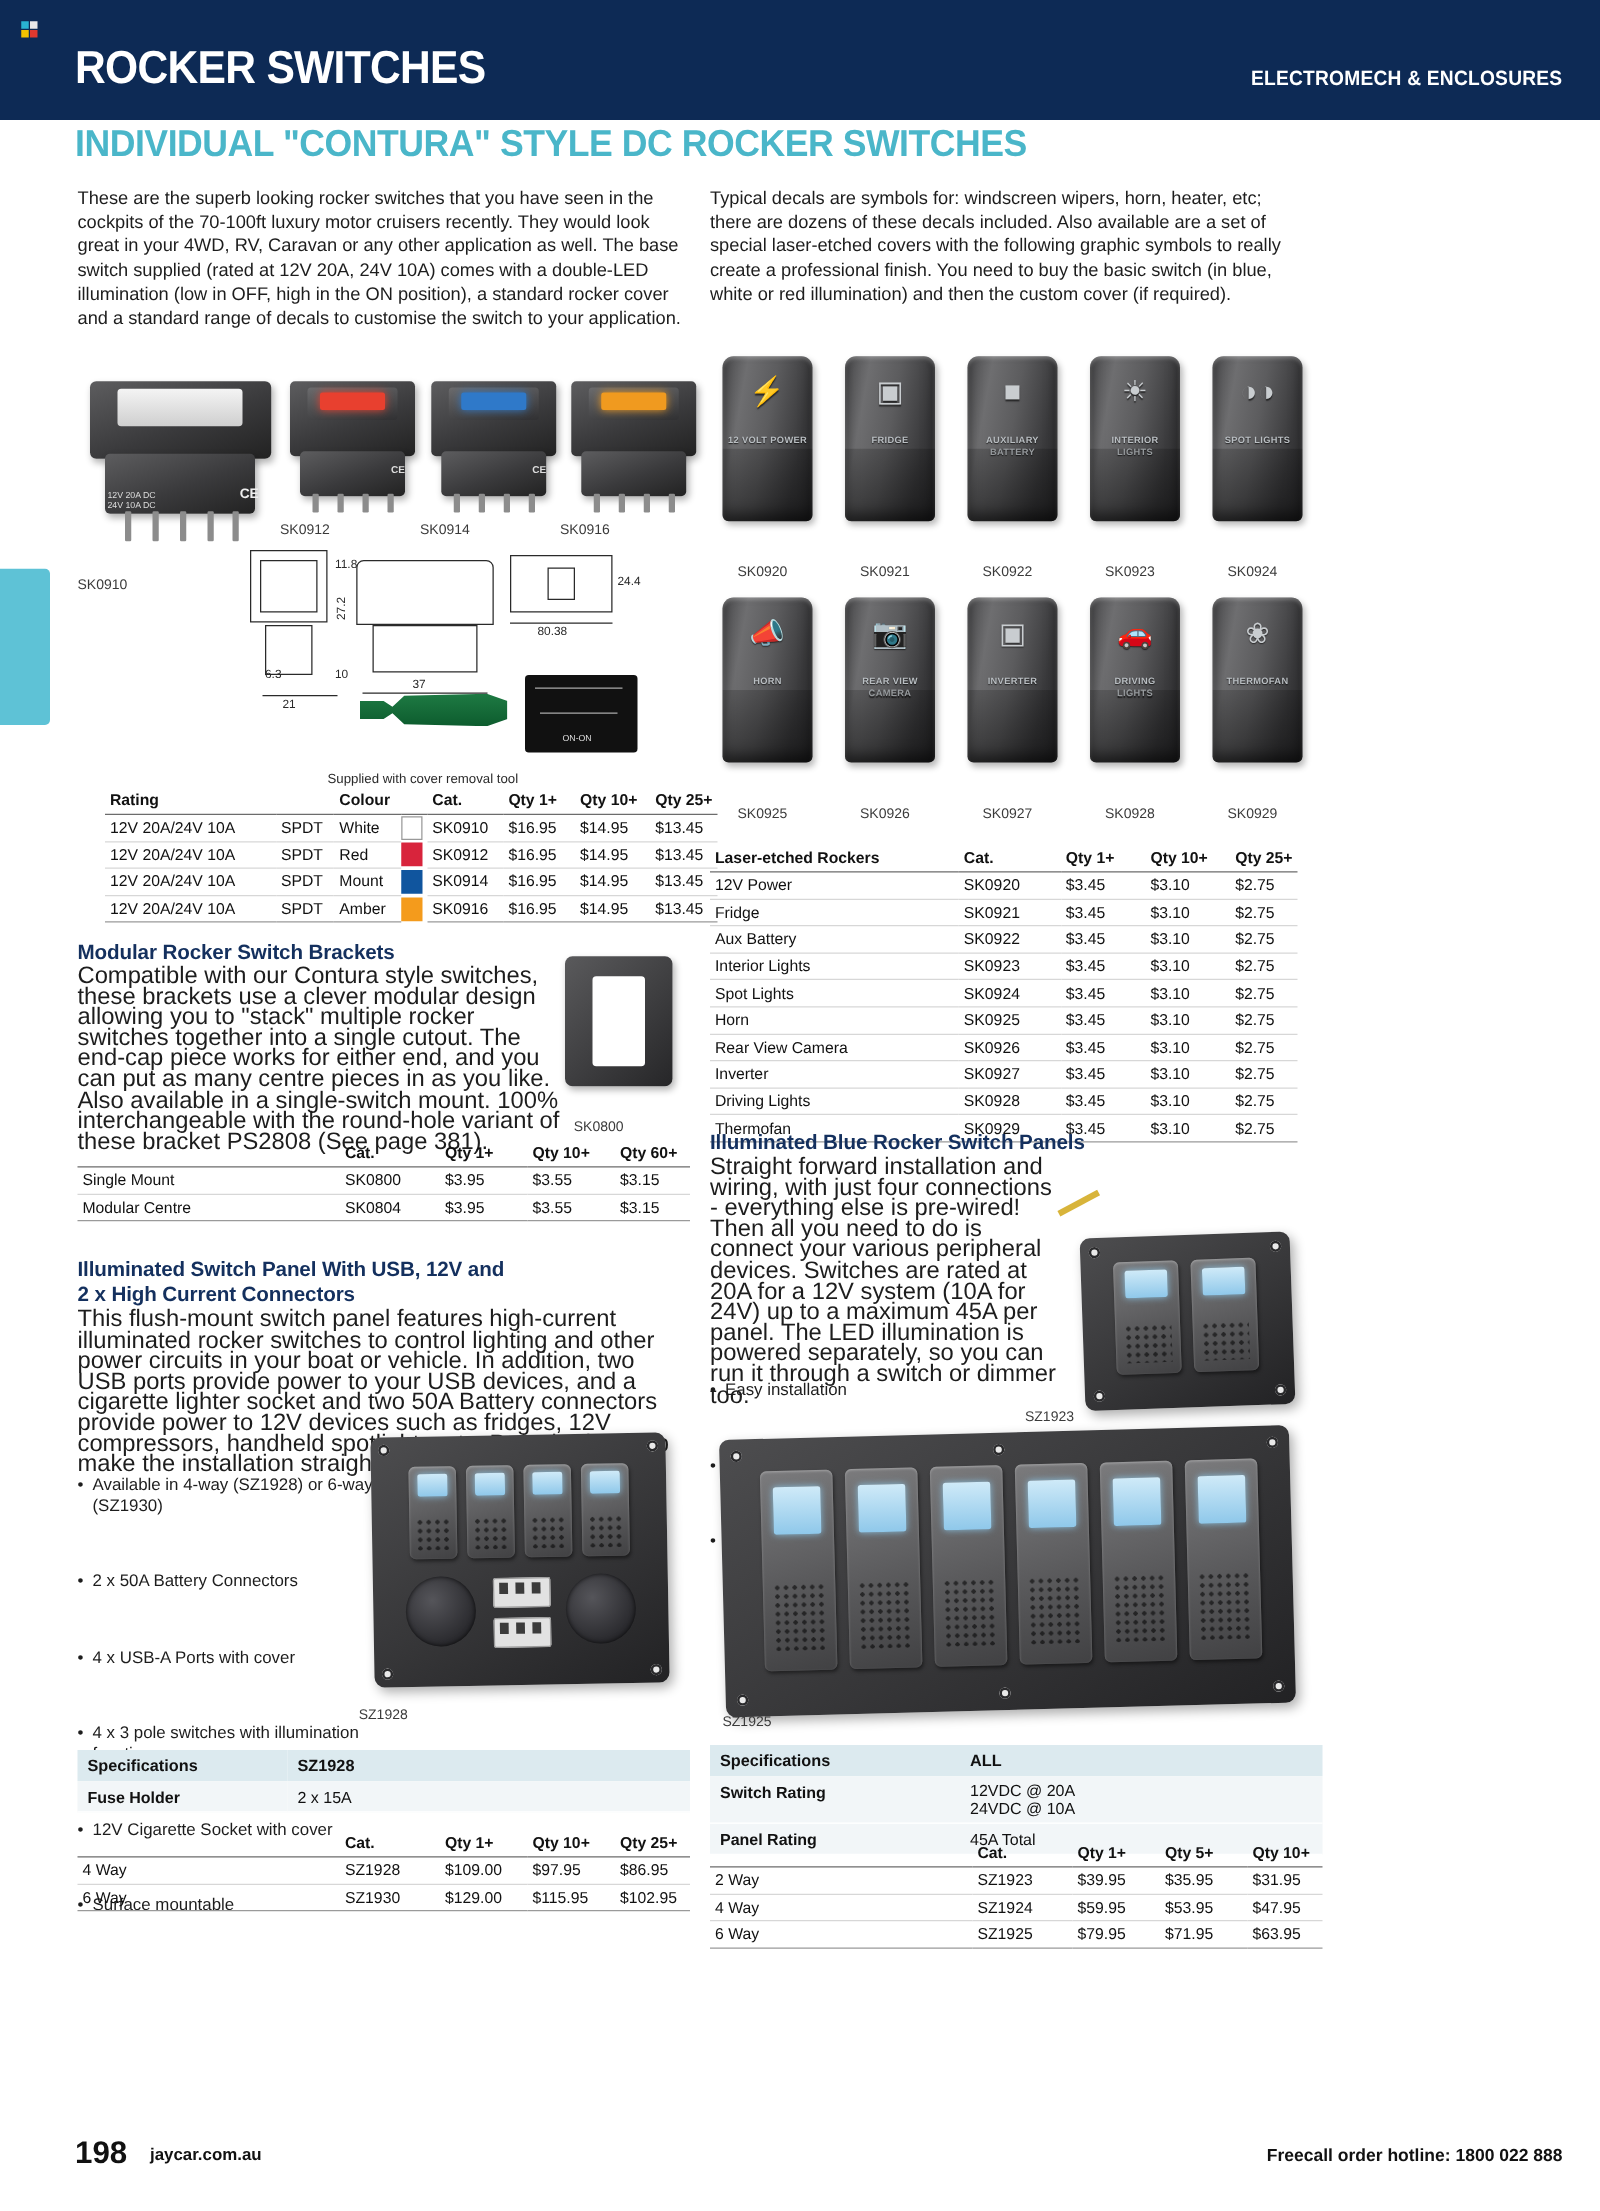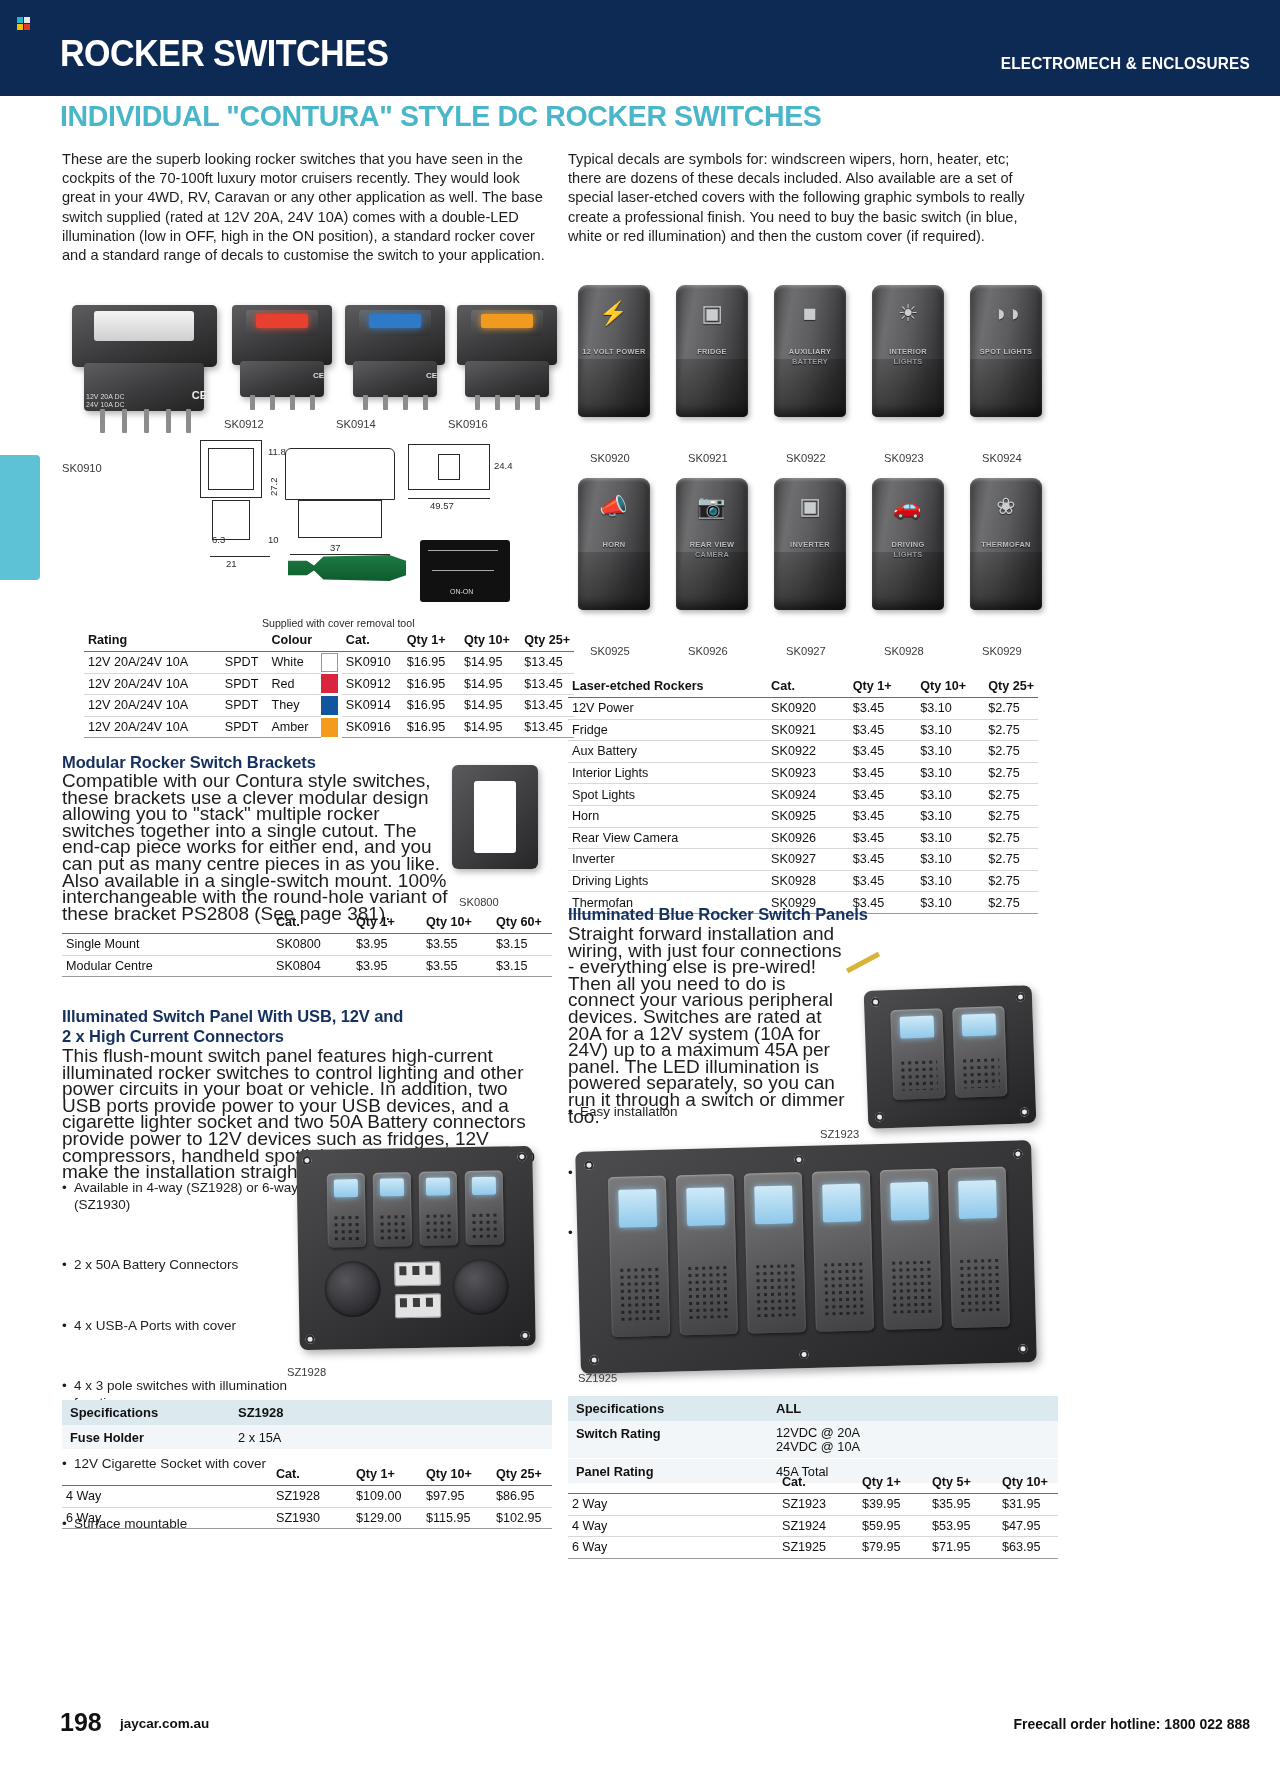--- a/index.html
+++ b/index.html
@@ -309,21 +309,21 @@
     <div class="arrowline" style="left:100px;top:124px;width:100px;height:1.4px;"></div>
     <div class="dim" style="left:140px;top:112px;">37</div>
 
     <div class="arrowline" style="left:20px;top:126px;width:60px;height:1.4px;"></div>
     <div class="dim" style="left:36px;top:128px;">21</div>
     <div class="dim" style="left:22px;top:104px;">6.3</div>
 
     <div class="outline" style="left:218px;top:14px;width:82px;height:46px;"></div>
     <div class="outline" style="left:248px;top:24px;width:22px;height:26px;background:#fff;"></div>
     <div class="arrowline" style="left:218px;top:68px;width:82px;height:1.4px;"></div>
-    <div class="dim" style="left:240px;top:70px;">49.57</div>
+    <div class="dim" style="left:240px;top:70px;">80.38</div>
     <div class="dim" style="left:304px;top:30px;">24.4</div>
   </div>
 
   <div class="tool" style="left:288px;top:555px;"></div>
   <div class="tool-cap" style="left:262px;top:617px;">Supplied with cover removal tool</div>
 
   <div class="wiring" style="left:420px;top:540px;width:90px;height:62px;">
     <div style="position:absolute;left:8px;top:10px;width:70px;height:1.2px;background:#aaa;"></div>
     <div style="position:absolute;left:12px;top:30px;width:62px;height:1.2px;background:#aaa;"></div>
     <div class="wt" style="left:30px;top:48px;">ON-ON</div>
@@ -363,21 +363,21 @@
             <span class="swatch" style="background:#d8243c;"></span>
           </td>
         <td>SK0912</td>
         <td>$16.95</td>
         <td>$14.95</td>
         <td>$13.45</td>
       </tr>
       <tr>
         <td>12V 20A/24V 10A</td>
         <td>SPDT</td>
-        <td>They</td>
+        <td>Mount</td>
         <td class="sw-cell">
             <span class="swatch" style="background:#10559e;"></span>
           </td>
         <td>SK0914</td>
         <td>$16.95</td>
         <td>$14.95</td>
         <td>$13.45</td>
       </tr>
       <tr>
         <td>12V 20A/24V 10A</td>

